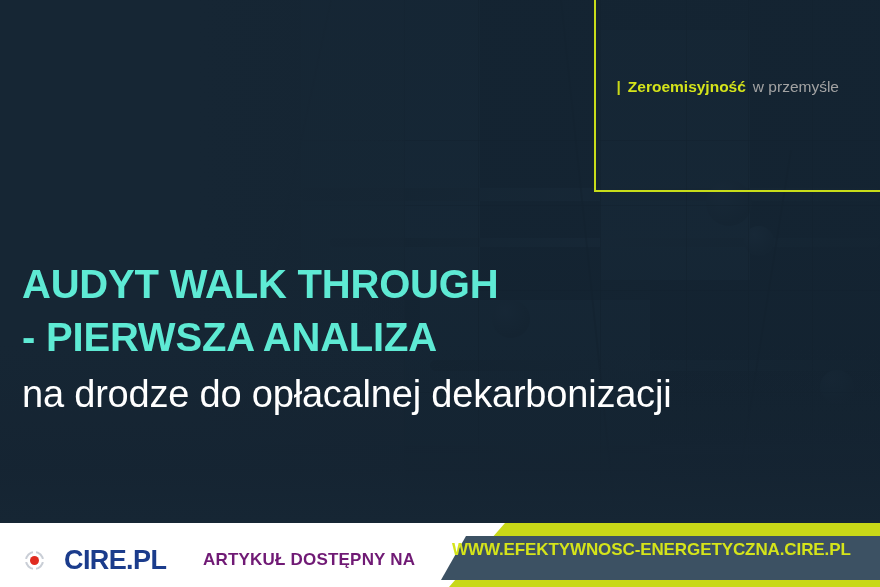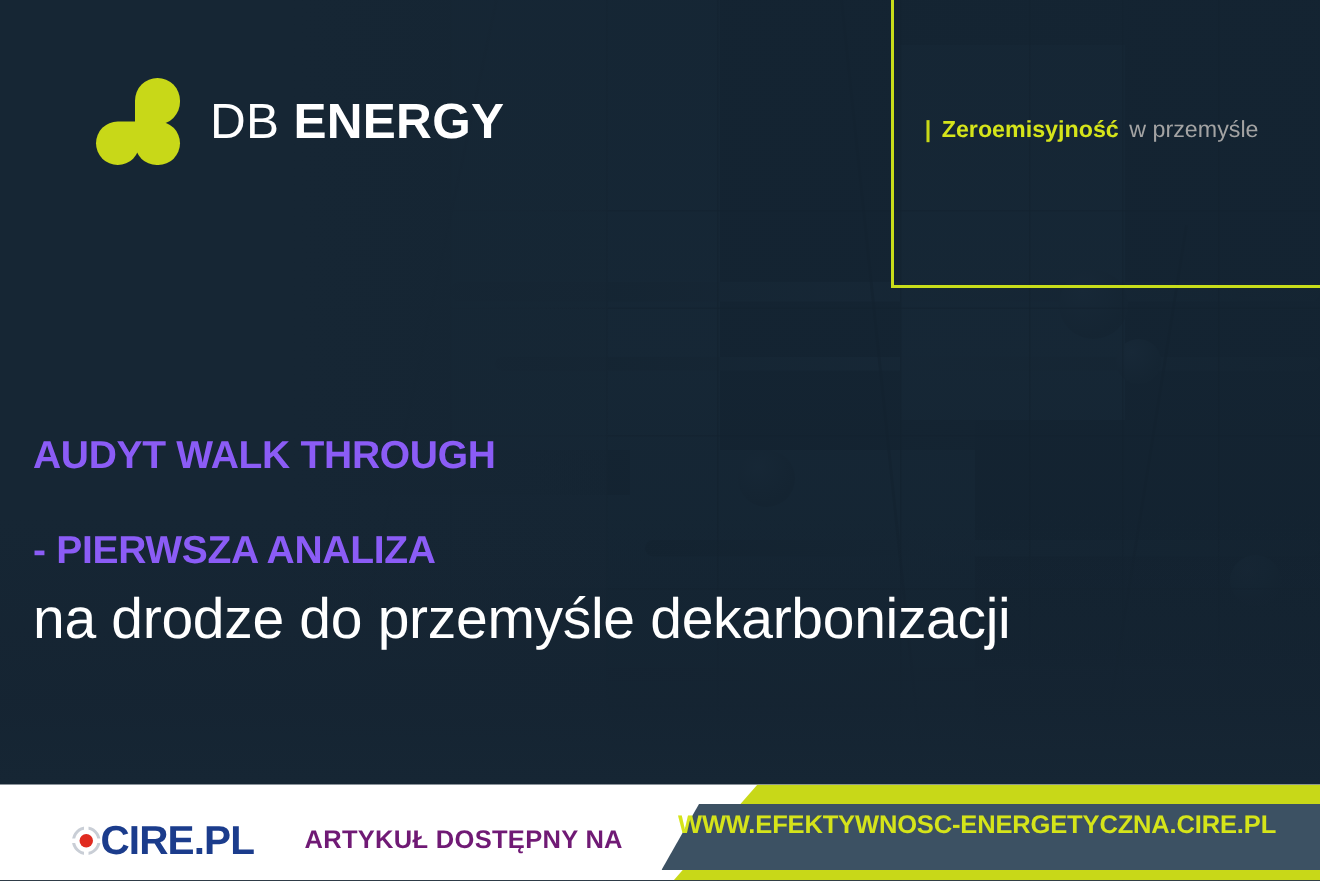--- a/index.html
+++ b/index.html
@@ -124,24 +124,23 @@
   .tag-bar { color:#c8d818; font-weight:700; }
   .tag-strong { color:#d5e41a; font-weight:700; }
   .tag-rest { color:#a3a3a3; font-weight:400; }
 
   
   .headline {
     position:absolute; left:22px; top:258px;
     width:840px;
   }
   .hl-1, .hl-2 {
-    font-size:26px; font-weight:700; color:#8b5cf6;
+    font-size:40px; font-weight:700; color:#5eead4;
     letter-spacing:-0.2px; line-height:1.33;
     white-space:nowrap;
-    margin-top:28px;
   }
   .hl-3 {
     font-size:38px; font-weight:400; color:#ffffff;
     letter-spacing:-0.2px; line-height:1.4; margin-top:4px;
     white-space:nowrap;
   }
 
   
   .footer {
     position:absolute; left:0; bottom:0; width:880px; height:64px;
@@ -152,22 +151,22 @@
     background:#c8d818;
     clip-path:polygon(505px 0, 880px 0, 880px 64px, 449px 64px);
   }
   .footer .slate-wedge {
     position:absolute; left:0; top:0; width:880px; height:64px;
     background:#3c5163;
     clip-path:polygon(466px 13px, 880px 13px, 880px 57px, 441px 57px);
   }
 
   .cire-logo {
-    position:absolute; left:48px; top:22px;
-    display:flex; align-items:center; gap:0;
+    position:absolute; left:25px; top:22px;
+    display:flex; align-items:center; gap:20px;
   }
   .cire-target {
     width:19px; height:19px; position:relative; flex:0 0 auto;
   }
   .cire-target .ring-o {
     position:absolute; inset:0; border-radius:50%;
     border:2px solid #c9ced6;
   }
   .cire-target .ring-i {
     position:absolute; inset:5px; border-radius:50%;
@@ -240,41 +239,31 @@
     <div class="diag" style="left:560px;top:0;width:2px;height:520px;transform:rotate(-6deg);"></div>
     <div class="diag" style="left:790px;top:150px;width:2px;height:380px;transform:rotate(9deg);"></div>
   </div>
 
   <div class="bg-tint"></div>
   <div class="bg-fade-left"></div>
   <div class="bg-fade-bottom"></div>
 
   <div class="frame-line"></div>
 
-  <div class="logo-block">
-    <div class="logo-mark">
-      <span class="petal p-top"></span>
-      <span class="petal p-left"></span>
-      <span class="petal p-right"></span>
-    </div>
-    <div class="logo-text">
-      <span class="db">DB</span><span>&nbsp;</span><span class="energy">ENERGY</span>
-    </div>
-  </div>
 
   <div class="tagline">
     <span class="tag-bar">|</span>
     <span class="tag-strong">Zeroemisyjność</span>
     <span class="tag-rest">w przemyśle</span>
   </div>
 
   <div class="headline">
     <div class="hl-1">AUDYT WALK THROUGH</div>
     <div class="hl-2">- PIERWSZA ANALIZA</div>
-    <div class="hl-3">na drodze do przemyśle dekarbonizacji</div>
+    <div class="hl-3">na drodze do opłacalnej dekarbonizacji</div>
   </div>
 
   <div class="footer">
     <div class="green-wedge"></div>
     <div class="slate-wedge"></div>
 
     <div class="cire-logo">
       <span class="cire-target">
         <span class="ring-o"></span>
         <span class="ring-i"></span>

